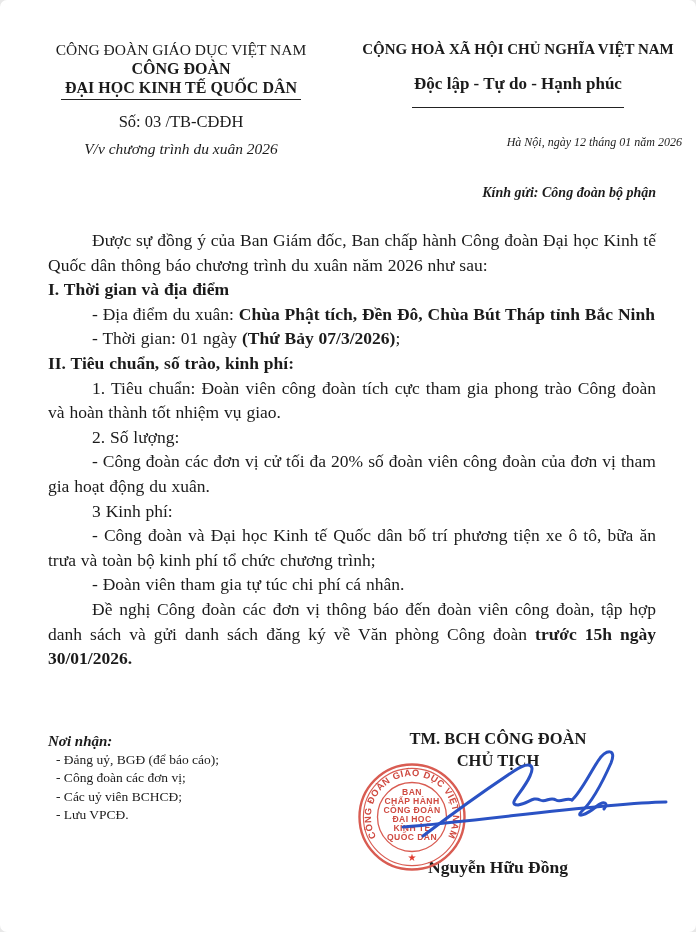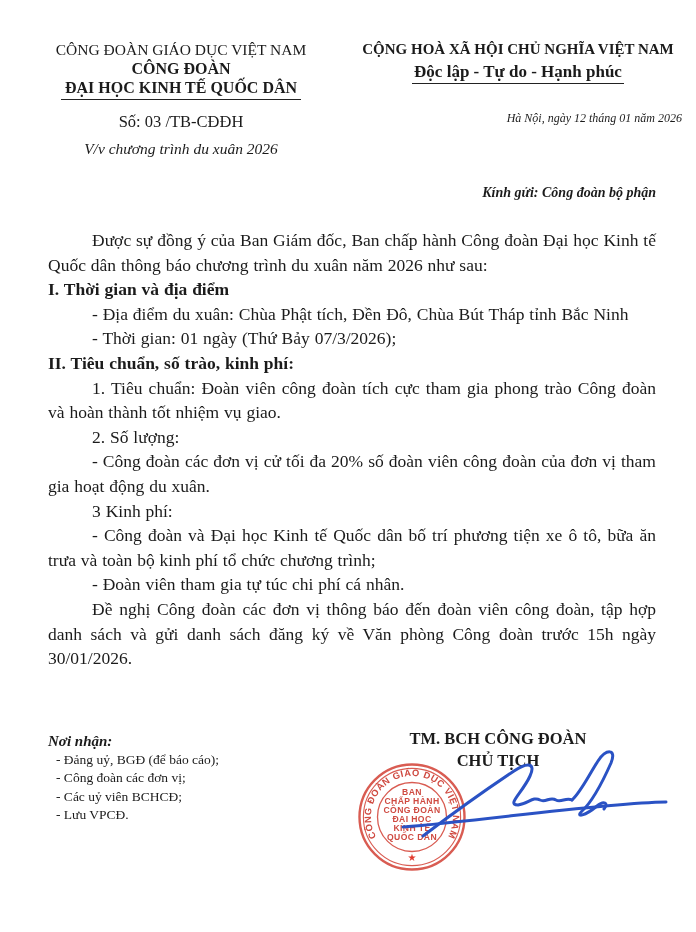--- a/index.html
+++ b/index.html
@@ -1,48 +1,48 @@
 <!DOCTYPE html>
 <html><head>
 <meta charset="utf-8">
 <style>
   * { margin:0; padding:0; box-sizing:border-box; }
   html,body { background:#e8e8e8; }
   .page {
     position:relative; width:696px; height:932px; margin:0 auto;
     background:#ffffff; overflow:hidden;
-    font-family:"Liberation Serif", serif; color:#1b1b1b;
+    font-family:"Liberation Serif", serif; color:#1b1b1b;border-radius:7px;
   }
   
   .hdr { position:absolute; top:40px; left:0; right:0; display:flex; }
   .hdr-left  { width:330px; margin-left:16px; text-align:center; }
   .hdr-right { width:340px; margin-left:2px;  text-align:center; }
   .hdr-left .l1 { font-size:15.5px; line-height:19px; white-space:nowrap; }
   .hdr-left .l2 { font-size:16px; font-weight:bold; line-height:19px; }
   .hdr-left .l3 { font-size:16px; font-weight:bold; line-height:19px; }
   .hdr-left .l3 span { display:inline-block; border-bottom:1.5px solid #222; padding:0 4px 2px; }
   .doc-number { font-size:16.5px; margin-top:11px; line-height:21px; }
   .subject    { font-size:15.5px; font-style:italic; margin-top:7px; line-height:20px; }
   .hdr-right .r1 { font-size:15px; font-weight:bold; line-height:19px; white-space:nowrap; }
   .hdr-right .r2 { font-size:17px; font-weight:bold; line-height:22px; margin-top:2px; }
-  .hdr-right .r2 span { display:inline-block; border-bottom:1.6px solid #222; padding:0 2px 0; }
+  .hdr-right .r2 span { display:inline-block; border-bottom:1.6px solid #222; padding:0 2px 12px;margin-top:12px; }
   .dateline { font-size:12px; font-style:italic; margin-top:24px; line-height:21px;
               text-align:right; padding-right:6px; white-space:nowrap; }
   
   .body { position:absolute; top:156px; left:0; right:0; padding:0 40px 0 48px; }
   .salutation { text-align:right; font-weight:bold; font-size:14px; line-height:22px; margin-top:26px;font-style:italic; }
   .body p, .body .li, .body h3 {
     font-size:17.5px; line-height:24.6px; text-align:justify; font-weight:normal;
     word-spacing:0.5px;
   }
   .body .indent { text-indent:44px; }
   .body h3 { font-weight:bold; text-align:left; }
   .body .li { margin-left:44px; text-align:left; }
   .intro { margin-top:24px; }
-  b { font-weight:normal; }
+  b { font-weight:bold; }
   
   .footer { position:absolute; top:715px; left:0; right:0; height:217px; }
   .recipients { position:absolute; left:48px; top:16px; width:300px; }
   .recipients .rtitle { font-weight:bold; font-style:italic; font-size:15px; line-height:20px; }
   .recipients .ritem  { font-size:13.5px; line-height:18.4px; padding-left:8px; }
   .sigblock { position:absolute; left:348px; top:12px; width:300px; text-align:center; }
   .sigblock .s1 { font-weight:bold; font-size:16.5px; line-height:23px; white-space:nowrap; }
   .sigblock .s2 { font-weight:bold; font-size:16.5px; line-height:22px; }
   .sigblock .signer { font-weight:bold; font-size:17.5px; margin-top:84px; line-height:22px; }
   .stamp-svg { position:absolute; left:356px; top:46px; width:112px; height:112px; }
@@ -98,20 +98,21 @@
       <div class="rtitle">Nơi nhận:</div>
       <div class="ritem">- Đảng uỷ, BGĐ (để báo cáo);</div>
       <div class="ritem">- Công đoàn các đơn vị;</div>
       <div class="ritem">- Các uỷ viên BCHCĐ;</div>
       <div class="ritem">- Lưu VPCĐ.</div>
     </div>
 
     <div class="sigblock">
       <div class="s1">TM. BCH CÔNG ĐOÀN</div>
       <div class="s2">CHỦ TỊCH</div>
+      <div class="signer">Nguyễn Hữu Đồng</div>
     </div>
 
     <svg class="stamp-svg" viewBox="0 0 112 112">
       <circle cx="56" cy="56" r="52.5" fill="none" stroke="#d95c52" stroke-width="2.4"></circle>
       <circle cx="56" cy="56" r="48.6" fill="none" stroke="#d95c52" stroke-width="1.1"></circle>
       <circle cx="56" cy="56" r="34.5" fill="none" stroke="#d95c52" stroke-width="1.3"></circle>
       <defs>
         <path id="ringArc" d="M 20.5,76.5 A 41,41 0 1 1 91.5,76.5" fill="none"></path>
       </defs>
       <text class="stamp-ring-text"><textPath href="#ringArc" startOffset="50%" text-anchor="middle">CÔNG ĐOÀN GIÁO DỤC VIỆT NAM</textPath></text>

